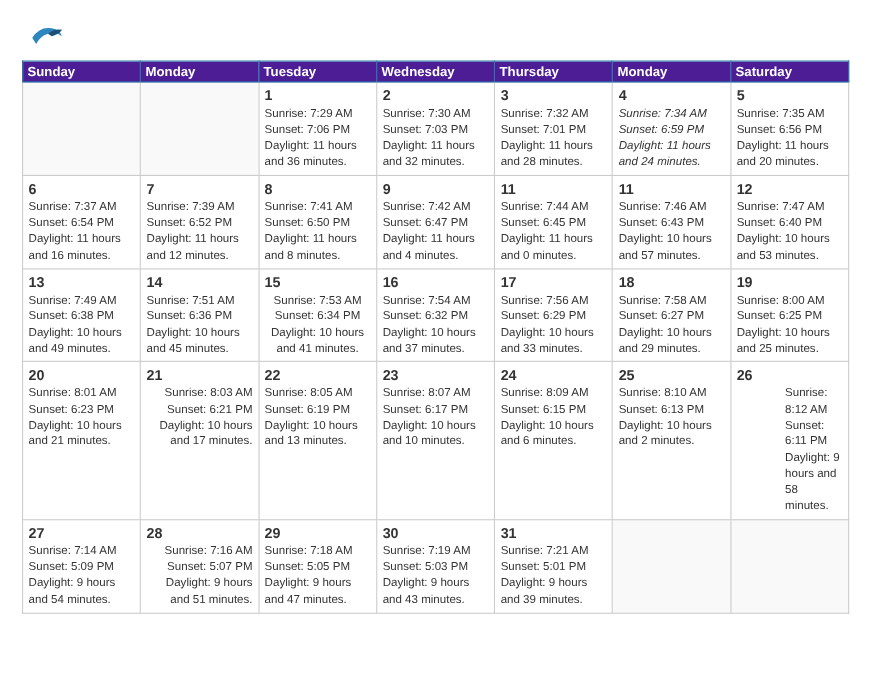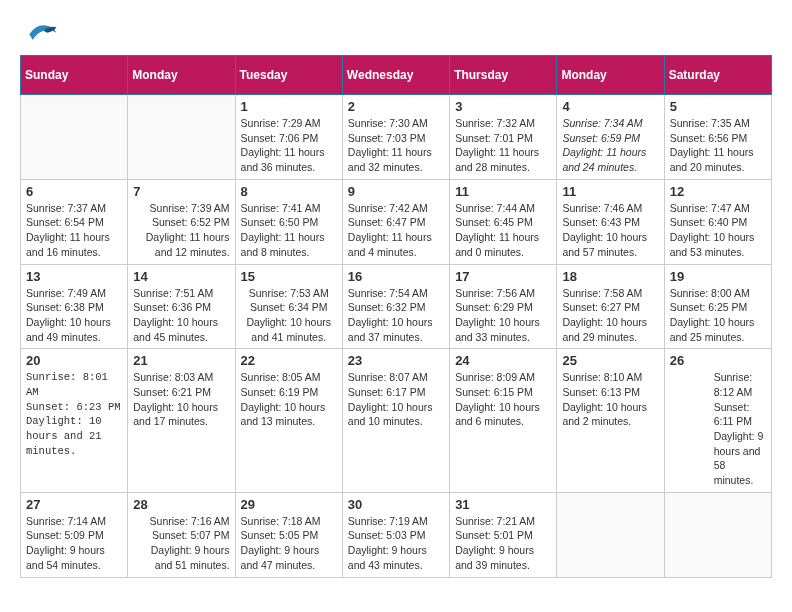--- a/index.html
+++ b/index.html
@@ -36,23 +36,23 @@
     .location {
       font-size: 15px;
       color: #555;
     }
     .calendar {
       width: 100%;
       border-collapse: collapse;
       font-size: 11px;
     }
     .calendar th {
-      background: #be185d;
+      background: #4c1d95;
       color: #fff;
-      padding: 12px 4px;
+      padding: 2px 4px;
       text-align: left;
       font-size: 12px;
       font-weight: bold;
       border: 1px solid #2778a8;
     }
     .calendar td {
       border: 1px solid #ccc;
       vertical-align: top;
       padding: 4px 5px;
       width: 107px;
@@ -145,21 +145,21 @@
       </tr>
       <tr>
         <td>
           <span class="day-num">6</span>
           <div class="day-info" style="white-space: pre-line;">Sunrise: 7:37 AM
 Sunset: 6:54 PM
 Daylight: 11 hours and 16 minutes.</div>
         </td>
         <td>
           <span class="day-num">7</span>
-          <div class="day-info" style="white-space: pre-line; text-align: right;">Sunrise: 7:39 AM
+          <div class="day-info" style="white-space: pre-line;">Sunrise: 7:39 AM
 Sunset: 6:52 PM
 Daylight: 11 hours and 12 minutes.</div>
         </td>
         <td>
           <span class="day-num">8</span>
           <div class="day-info" style="white-space: pre-line;">Sunrise: 7:41 AM
 Sunset: 6:50 PM
 Daylight: 11 hours and 8 minutes.</div>
         </td>
         <td>
@@ -227,27 +227,27 @@
         <td>
           <span class="day-num">19</span>
           <div class="day-info" style="white-space: pre-line;">Sunrise: 8:00 AM
 Sunset: 6:25 PM
 Daylight: 10 hours and 25 minutes.</div>
         </td>
       </tr>
       <tr>
         <td>
           <span class="day-num">20</span>
-          <div class="day-info" style="white-space: pre-line; font-family: Liberation Mono, monospace;">Sunrise: 8:01 AM
+          <div class="day-info" style="white-space: pre-line;">Sunrise: 8:01 AM
 Sunset: 6:23 PM
 Daylight: 10 hours and 21 minutes.</div>
         </td>
         <td>
           <span class="day-num">21</span>
-          <div class="day-info" style="white-space: pre-line;">Sunrise: 8:03 AM
+          <div class="day-info" style="white-space: pre-line; text-align: right;">Sunrise: 8:03 AM
 Sunset: 6:21 PM
 Daylight: 10 hours and 17 minutes.</div>
         </td>
         <td>
           <span class="day-num">22</span>
           <div class="day-info" style="white-space: pre-line;">Sunrise: 8:05 AM
 Sunset: 6:19 PM
 Daylight: 10 hours and 13 minutes.</div>
         </td>
         <td>

